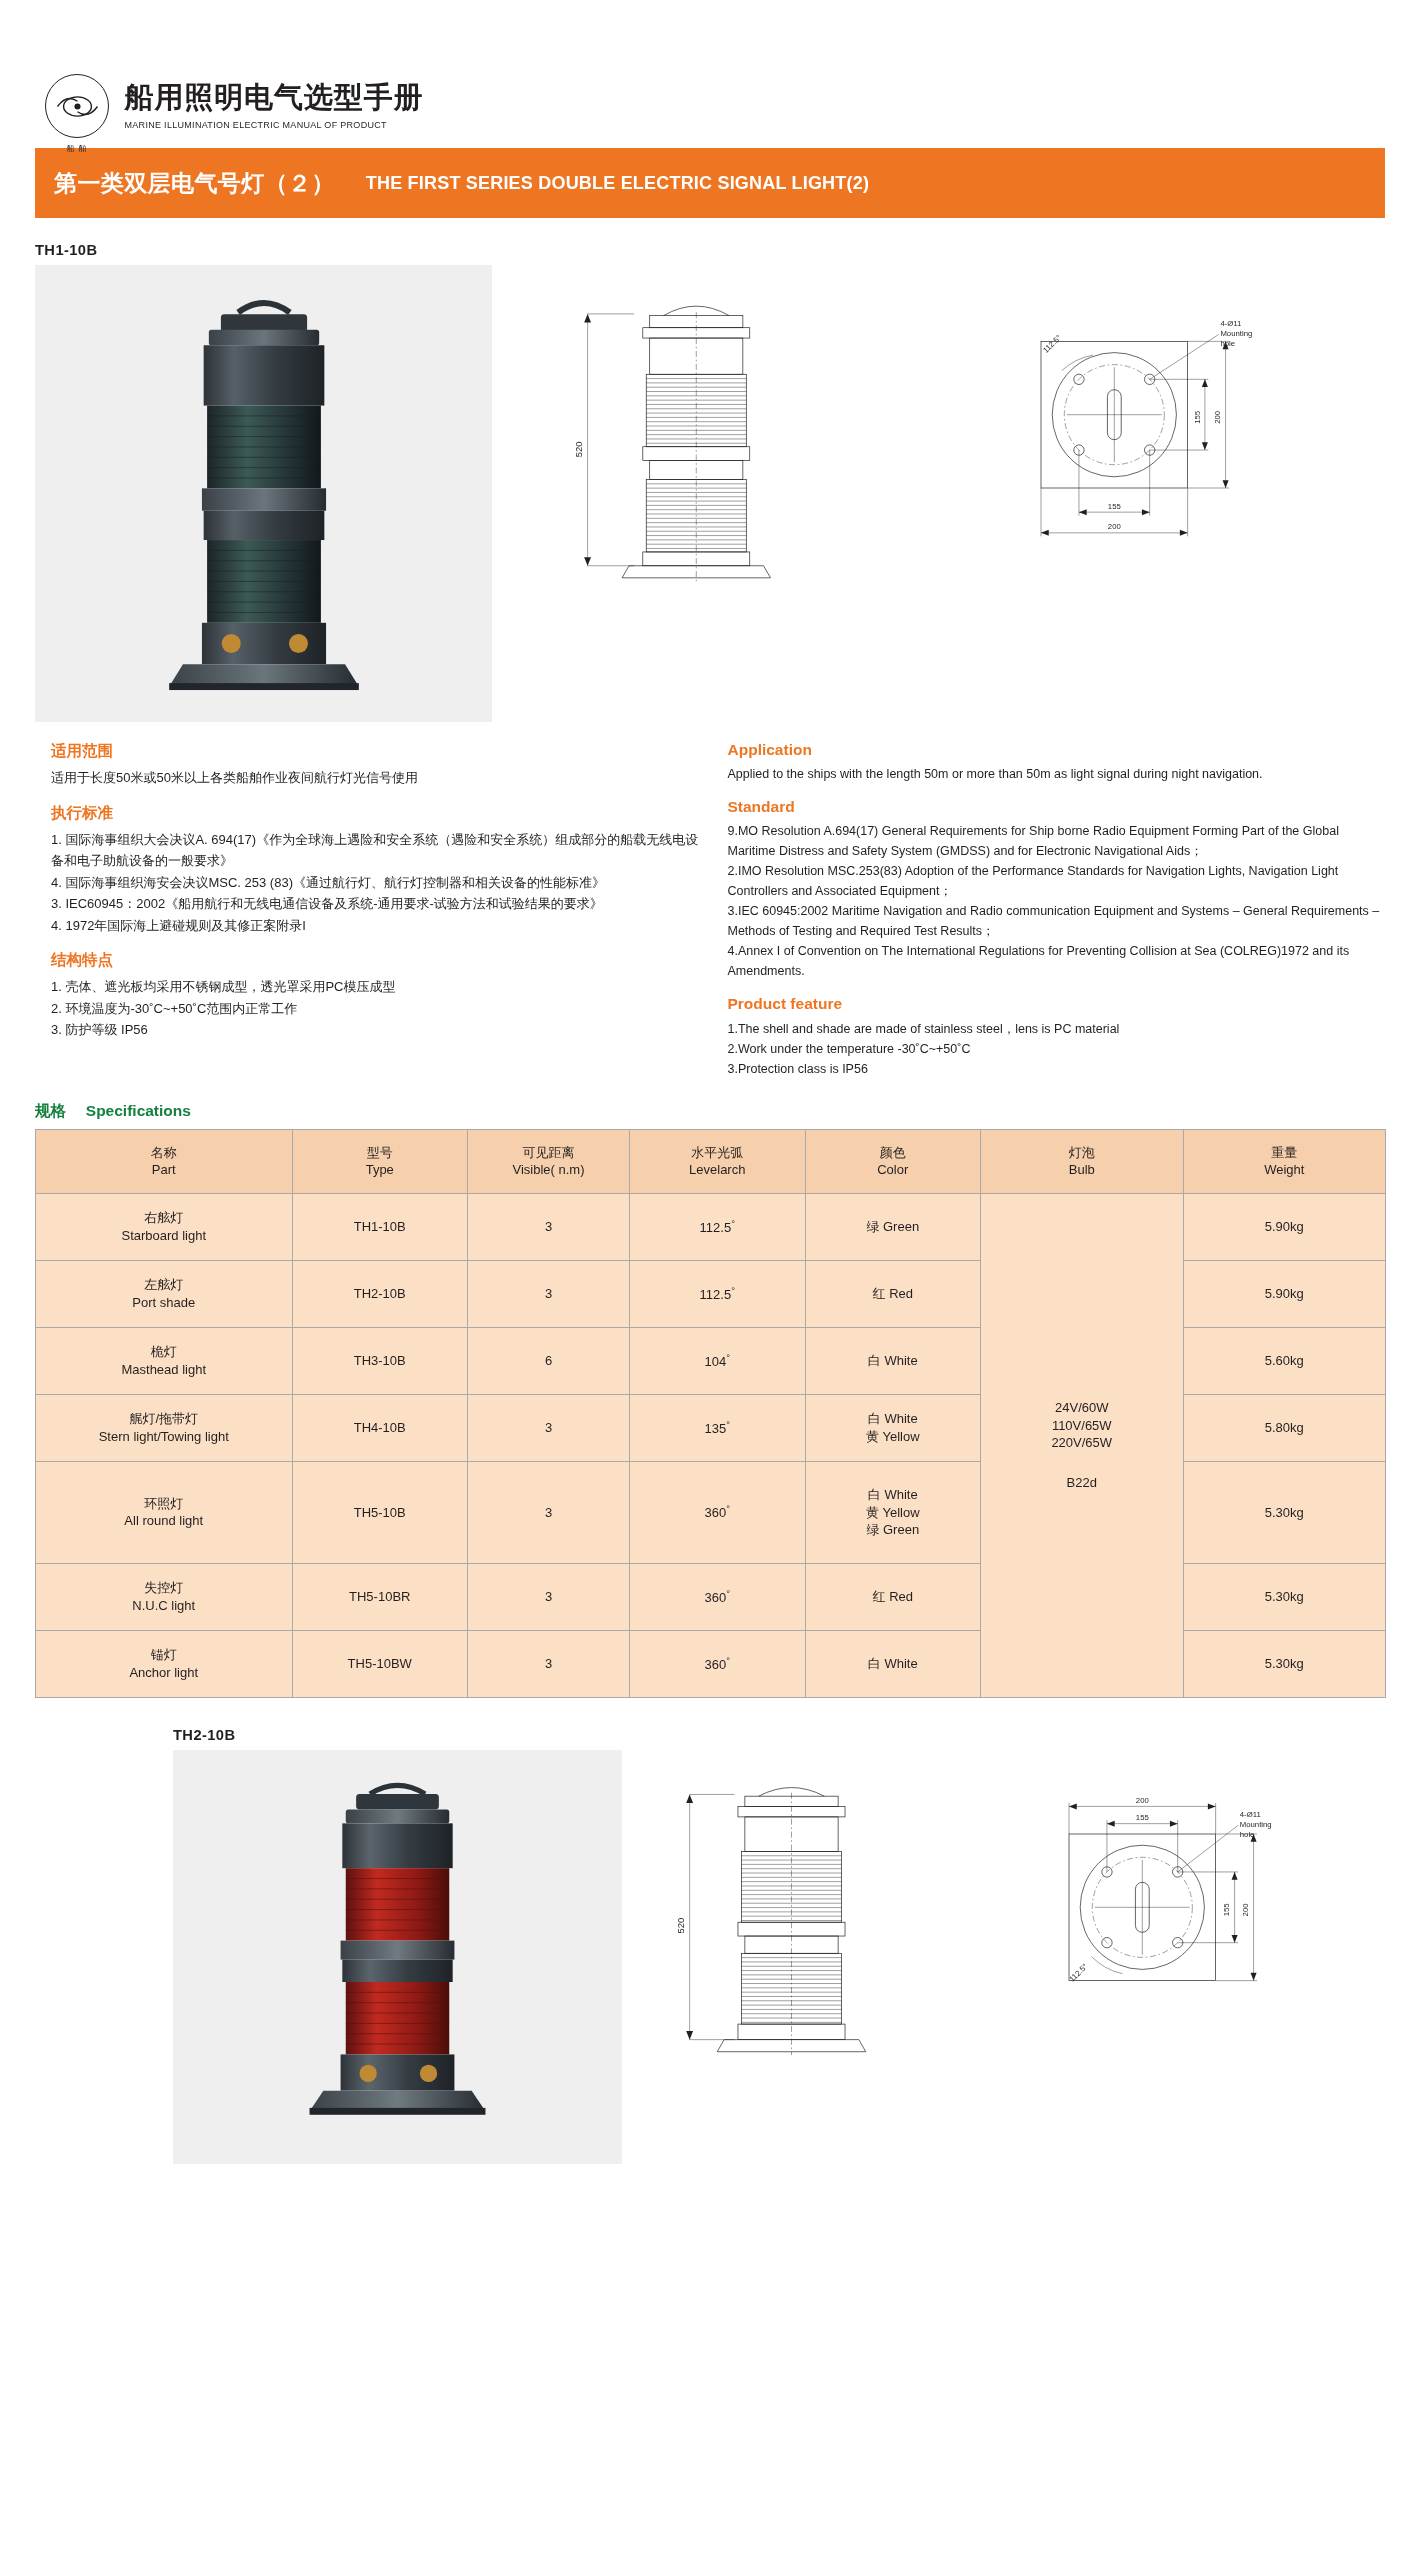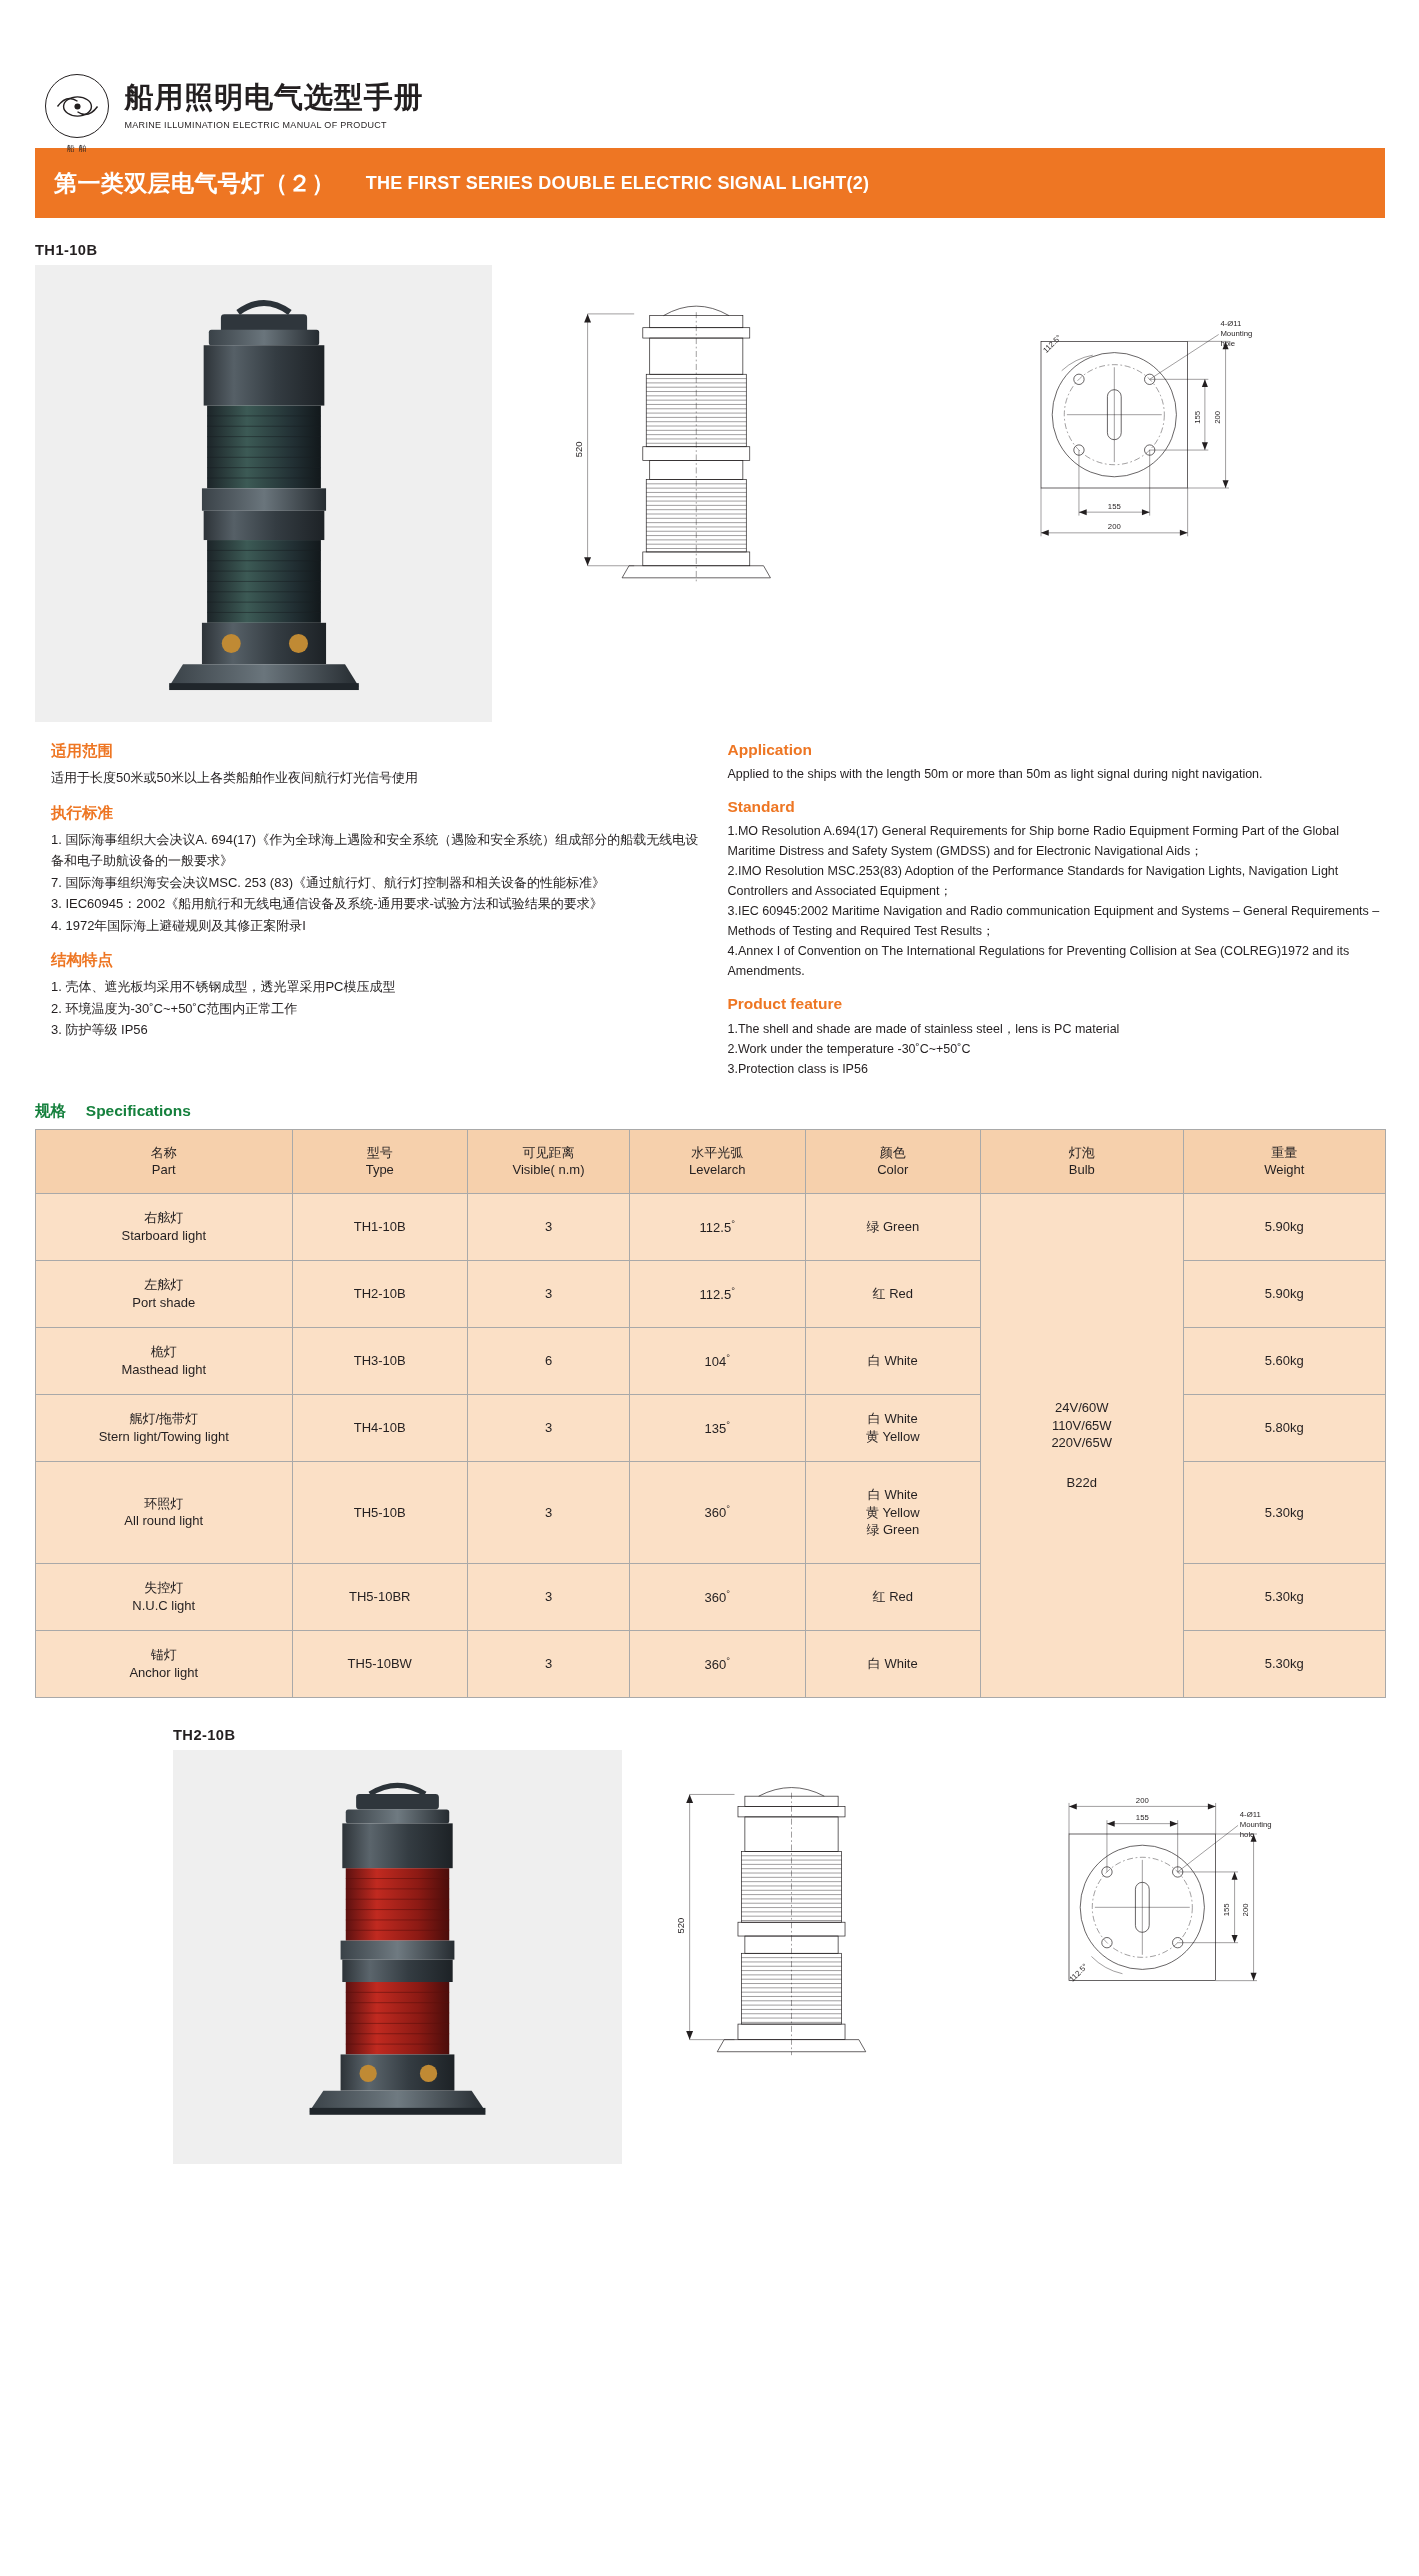--- a/index.html
+++ b/index.html
@@ -404,40 +404,40 @@
 
   <div class="text-cols">
 
     <div class="col">
       <div class="sec-head first">适用范围</div>
       <div class="sec-body">适用于长度50米或50米以上各类船舶作业夜间航行灯光信号使用</div>
 
       <div class="sec-head">执行标准</div>
       <div class="sec-body">
         <p>1. 国际海事组织大会决议A. 694(17)《作为全球海上遇险和安全系统（遇险和安全系统）组成部分的船载无线电设备和电子助航设备的一般要求》</p>
-        <p>7. 国际海事组织海安会决议MSC. 253 (83)《通过航行灯、航行灯控制器和相关设备的性能标准》</p>
+        <p>4. 国际海事组织海安会决议MSC. 253 (83)《通过航行灯、航行灯控制器和相关设备的性能标准》</p>
         <p>3. IEC60945：2002《船用航行和无线电通信设备及系统-通用要求-试验方法和试验结果的要求》</p>
         <p>4. 1972年国际海上避碰规则及其修正案附录I</p>
       </div>
 
       <div class="sec-head">结构特点</div>
       <div class="sec-body">
         <p>1. 壳体、遮光板均采用不锈钢成型，透光罩采用PC模压成型</p>
         <p>2. 环境温度为-30˚C~+50˚C范围内正常工作</p>
         <p>3. 防护等级 IP56</p>
       </div>
     </div>
 
     <div class="col">
       <div class="sec-head first">Application</div>
       <div class="sec-body en">Applied to the ships with the length 50m or more than 50m as light signal during night navigation.</div>
 
       <div class="sec-head">Standard</div>
       <div class="sec-body en">
-        <p>1.MO Resolution A.694(17) General Requirements for Ship borne Radio Equipment Forming Part of the Global Maritime Distress and Safety System (GMDSS) and for Electronic Navigational Aids；</p>
+        <p>9.MO Resolution A.694(17) General Requirements for Ship borne Radio Equipment Forming Part of the Global Maritime Distress and Safety System (GMDSS) and for Electronic Navigational Aids；</p>
         <p>2.IMO Resolution MSC.253(83) Adoption of the Performance Standards for Navigation Lights, Navigation Light Controllers and Associated Equipment；</p>
         <p>3.IEC 60945:2002 Maritime Navigation and Radio communication Equipment and Systems – General Requirements – Methods of Testing and Required Test Results；</p>
         <p>4.Annex I of Convention on The International Regulations for Preventing Collision at Sea (COLREG)1972 and its Amendments.</p>
       </div>
 
       <div class="sec-head">Product feature</div>
       <div class="sec-body en">
         <p>1.The shell and shade are made of stainless steel，lens is PC material</p>
         <p>2.Work under the temperature -30˚C~+50˚C</p>
         <p>3.Protection class is IP56</p>

